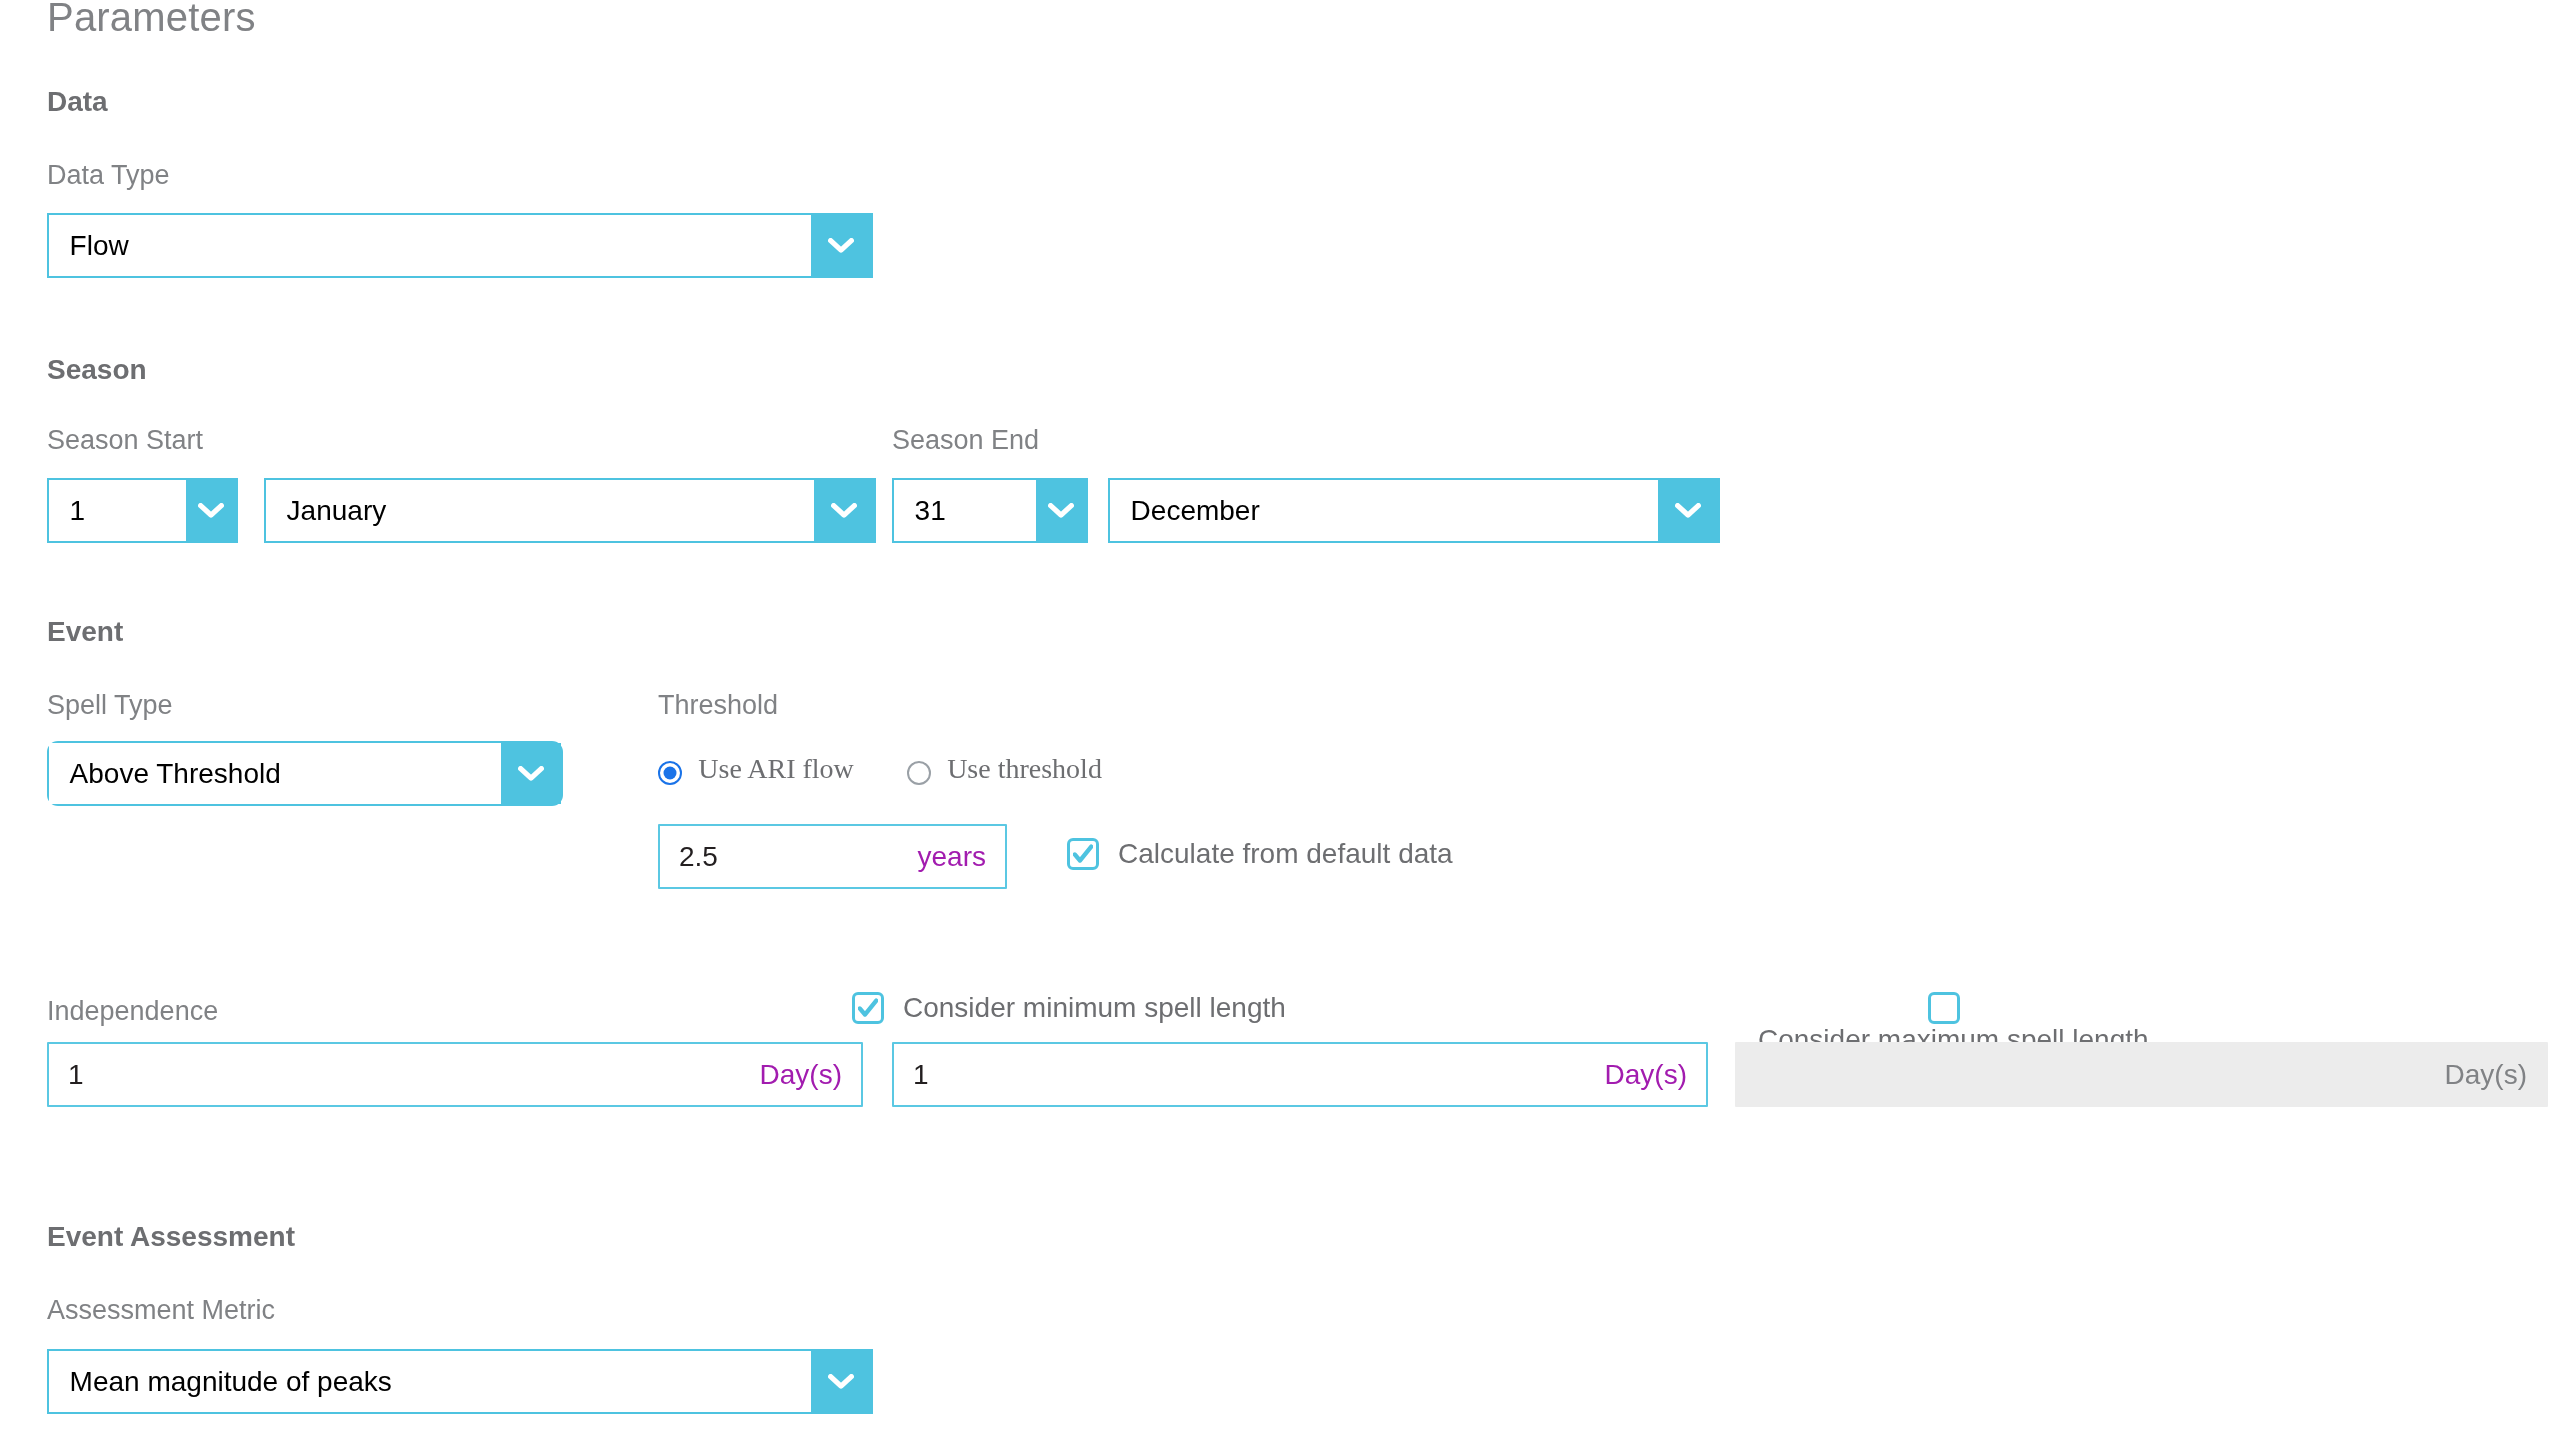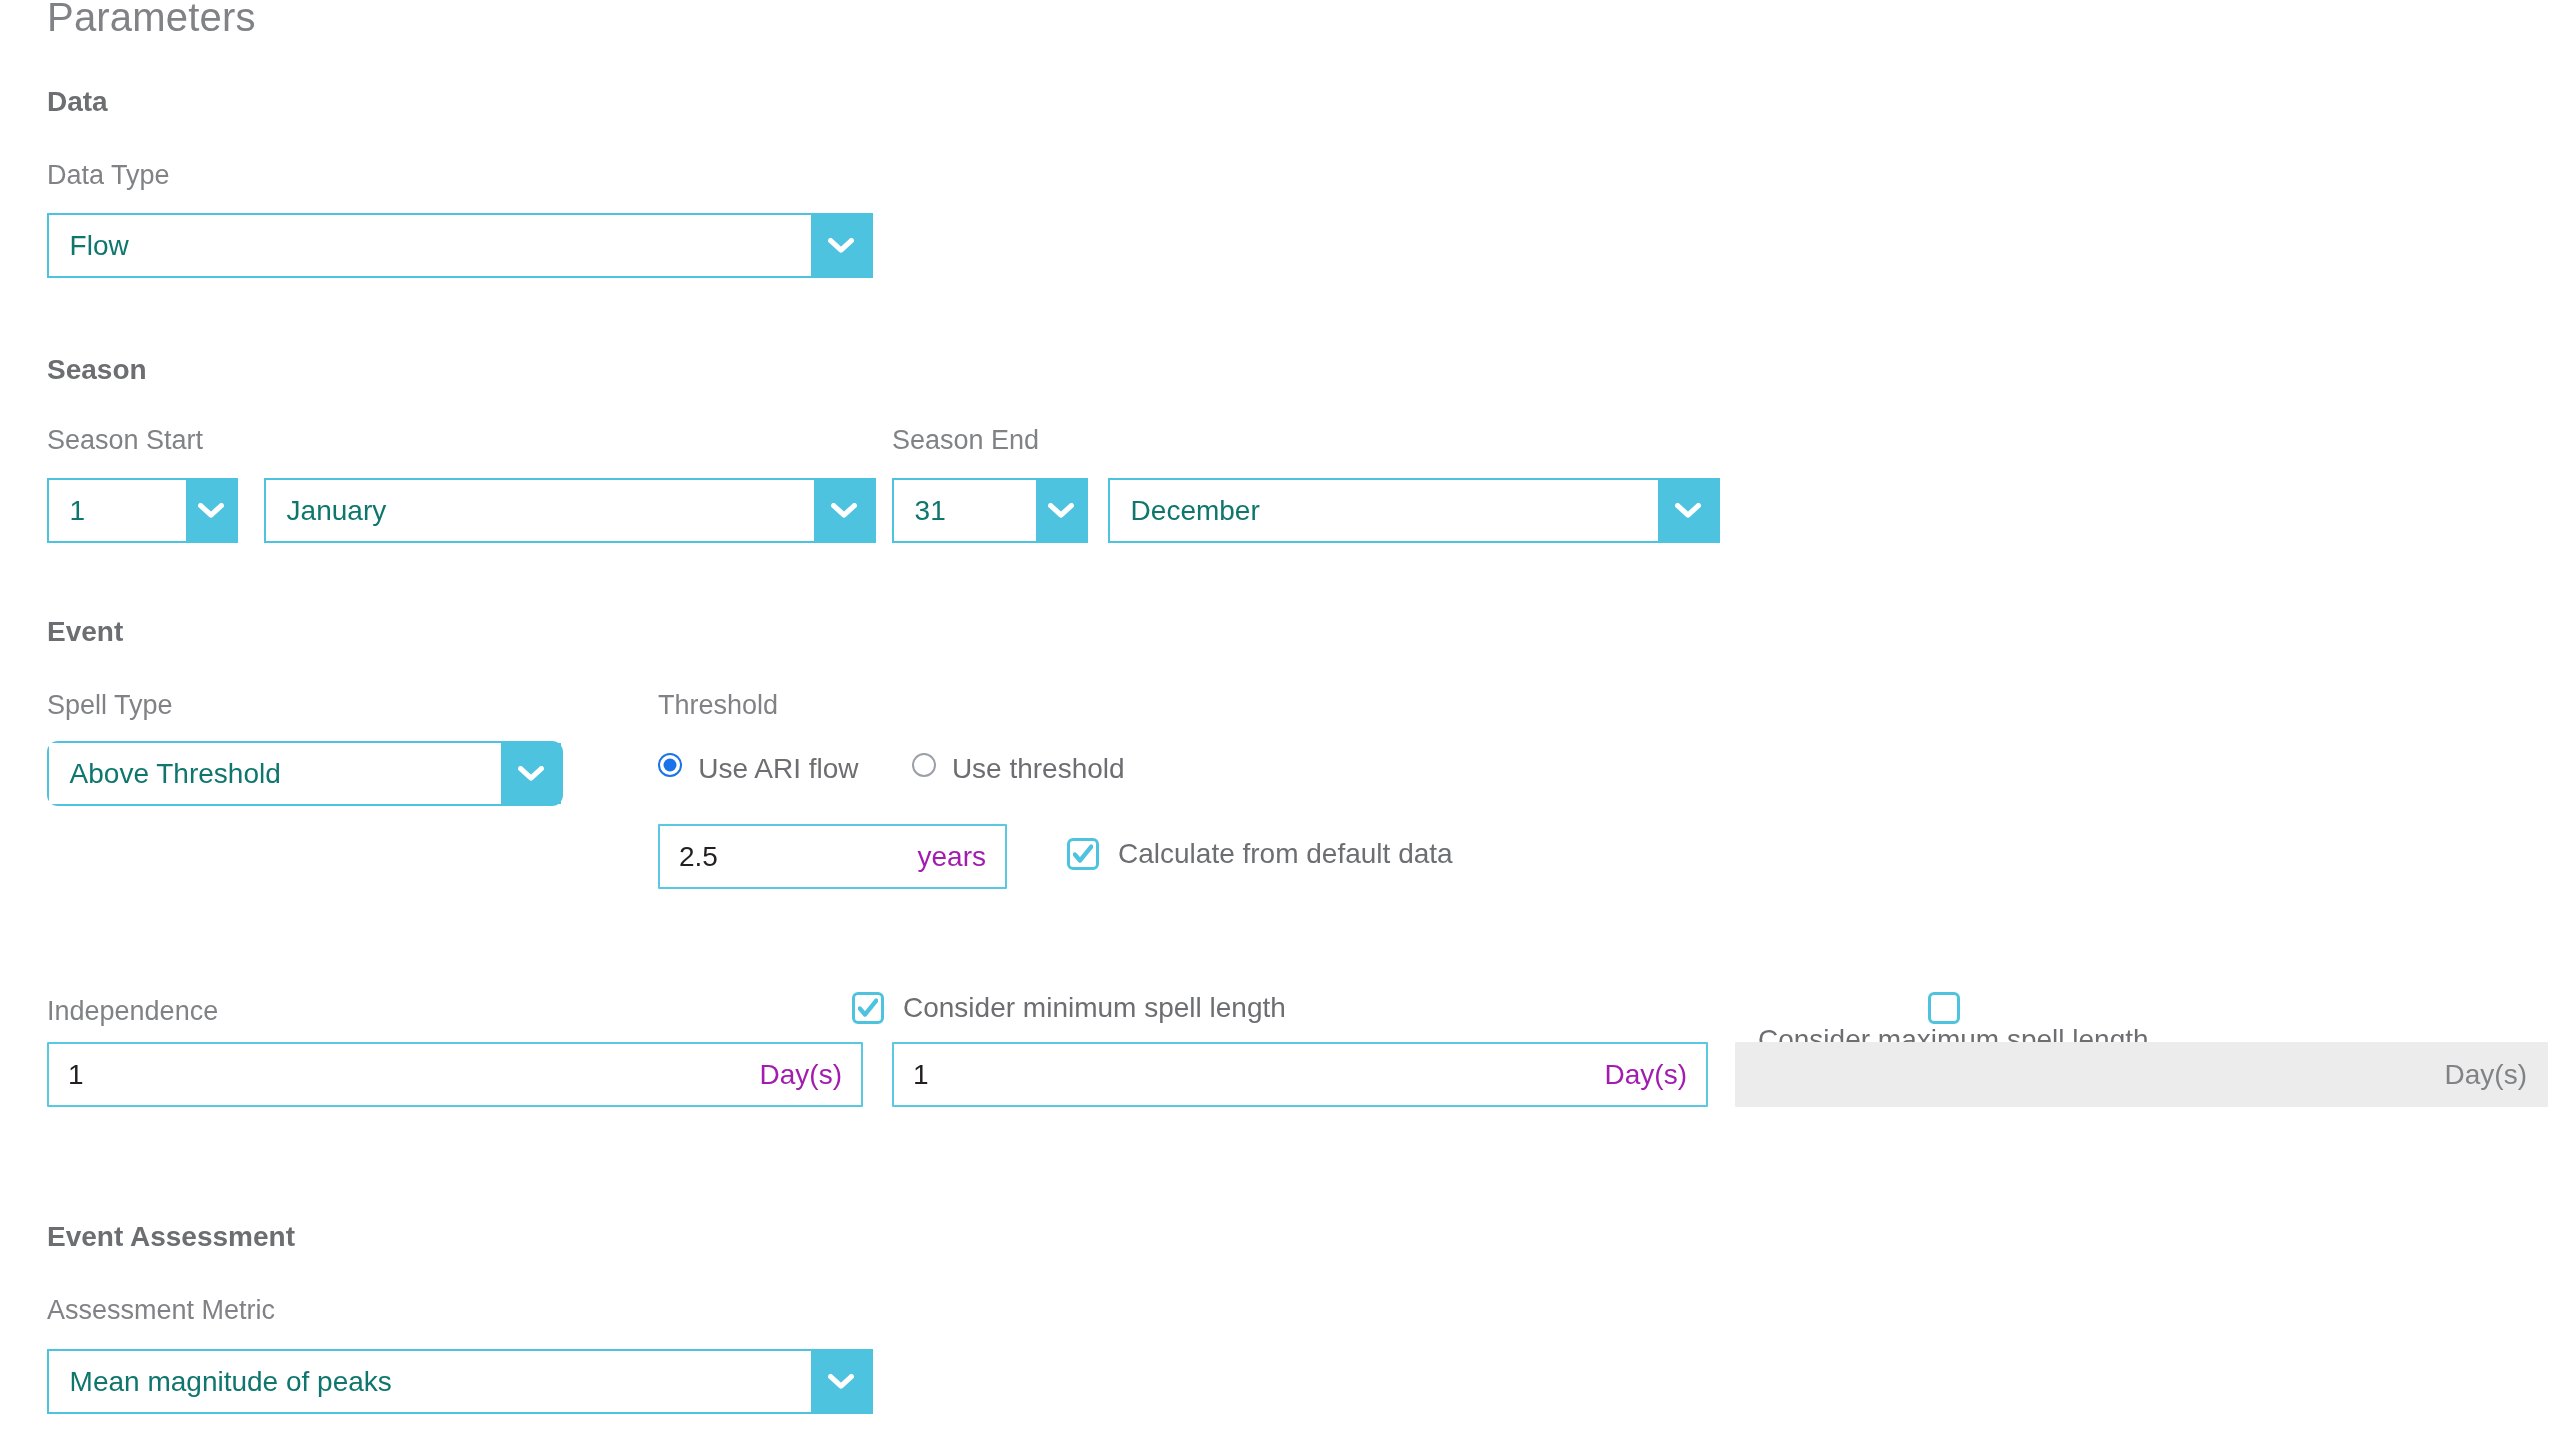--- a/index.html
+++ b/index.html
@@ -50,21 +50,21 @@
     border: 2.6px solid #4EC3E0;
     background: #ffffff;
     height: 65px;
   }
   .dropdown .dd-value {
     flex: 1 1 auto;
     display: flex;
     align-items: center;
     padding-left: 20.6px;
     font-size: 28px;
-    color: #0f766e;
+    color: #000000;
     background: #ffffff;
     overflow: hidden;
     white-space: nowrap;
   }
   .dropdown .dd-btn {
     flex: 0 0 auto;
     width: 60px;
     background: #4EC3E0;
     display: flex;
     align-items: center;
@@ -102,21 +102,21 @@
     padding-left: 8.6px;
   }
   .textinput.disabled {
     background: #ececec;
     border-color: #ececec;
   }
   .textinput.disabled .ti-unit { color: #808285; }
 
   
   .radio-row { position: absolute; display: flex; align-items: center; }
-  .radio-opt { display: flex; align-items: flex-start; }
+  .radio-opt { display: flex; align-items: flex-end; font-family: Liberation Serif, serif; }
   .radio-box {
     width: 24px; height: 24px;
     border-radius: 50%;
     border: 2.6px solid #1a73e8;
     background: #ffffff;
     position: relative;
     flex: 0 0 auto;
   }
   .radio-box.off { border-color: #9aa0a6; }
   .radio-box.on::after {

